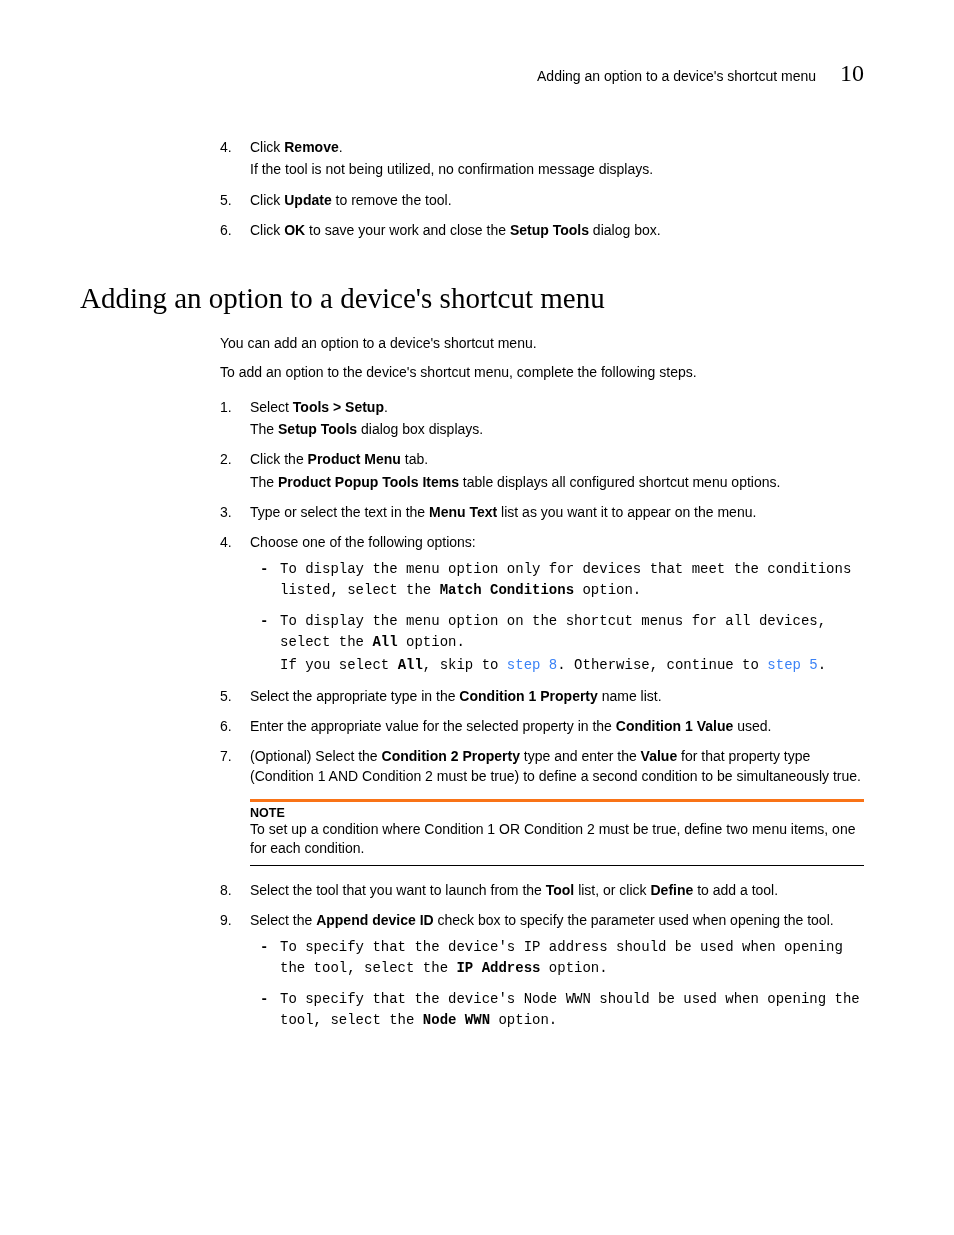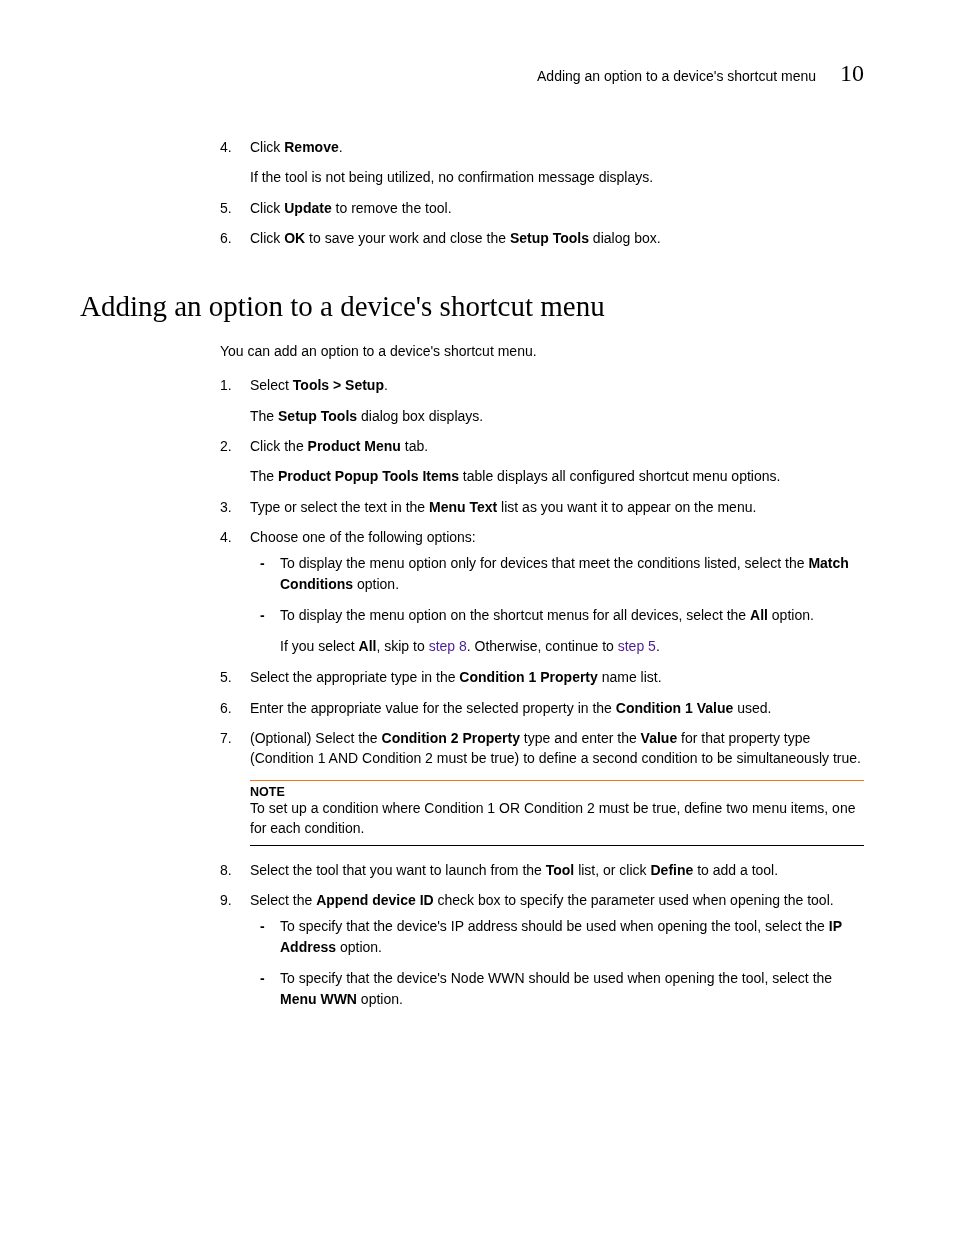--- a/index.html
+++ b/index.html
@@ -41,21 +41,21 @@
     padding-left: 30px;
     margin-bottom: 10px;
     line-height: 1.45;
   }
   ol.steps > li > .num {
     position: absolute;
     left: 0;
     top: 0;
   }
   .sub {
-    margin-top: 10px;
+    margin-top: 2px;
   }
   h1.section-title {
     font-family: Georgia, 'Times New Roman', serif;
     font-weight: normal;
     font-size: 29px;
     margin: 42px 0 18px -140px;
   }
   .para {
     margin: 9px 0;
     line-height: 1.45;
@@ -63,45 +63,46 @@
   ul.dash {
     list-style: none;
     padding: 0;
     margin: 6px 0 0 0;
   }
   ul.dash > li {
     position: relative;
     padding-left: 30px;
     margin-bottom: 10px;
     line-height: 1.5;
+    font-family: Liberation Mono, monospace;
   }
   ul.dash > li::before {
     content: "-";
     position: absolute;
     left: 10px;
     top: 0;
     font-weight: bold;
   }
   .note-box {
-    border-top: 1px solid #f97316;
+    border-top: 3px solid #f97316;
     border-bottom: 1px solid #000;
     margin: 12px 0 14px 30px;
     padding: 4px 0 6px 0;
   }
   .note-label {
     font-weight: bold;
     font-size: 12.5px;
     font-family: Arial, sans-serif;
     margin-bottom: 0px;
   }
   .note-text {
     line-height: 1.4;
   }
   .b { font-weight: bold; }
-  a.link { color: #4c1d95; text-decoration: none; }
+  a.link { color: #3b82f6; text-decoration: none; }
 </style>
 </head>
 <body>
 
 <div class="page">
 
   <div class="header">
     <span>Adding an option to a device's shortcut menu</span>
     <span class="header-chapter">10</span>
   </div>
@@ -120,20 +121,21 @@
       </li>
       <li>
         <span class="num">6.</span>
         <span>Click </span><span class="b">OK</span><span> to save your work and close the </span><span class="b">Setup Tools</span><span> dialog box.</span>
       </li>
     </ol>
 
     <h1 class="section-title">Adding an option to a device's shortcut menu</h1>
 
     <div class="para">You can add an option to a device's shortcut menu.</div>
+    <div class="para">To add an option to the device's shortcut menu, complete the following steps.</div>
 
     <ol class="steps" style="margin-top:14px;">
       <li>
         <span class="num">1.</span>
         <span>Select </span><span class="b">Tools &gt; Setup</span><span>.</span>
         <div class="sub">
           <span>The </span><span class="b">Setup Tools</span><span> dialog box displays.</span>
         </div>
       </li>
 
@@ -194,20 +196,20 @@
       </li>
 
       <li>
         <span class="num">9.</span>
         <span>Select the </span><span class="b">Append device ID</span><span> check box to specify the parameter used when opening the tool.</span>
         <ul class="dash">
           <li>
             <span>To specify that the device's IP address should be used when opening the tool, select the </span><span class="b">IP Address</span><span> option.</span>
           </li>
           <li>
-            <span>To specify that the device's Node WWN should be used when opening the tool, select the </span><span class="b">Menu WWN</span><span> option.</span>
+            <span>To specify that the device's Node WWN should be used when opening the tool, select the </span><span class="b">Node WWN</span><span> option.</span>
           </li>
         </ul>
       </li>
     </ol>
 
   </div>
 </div>
 
 </body></html>

